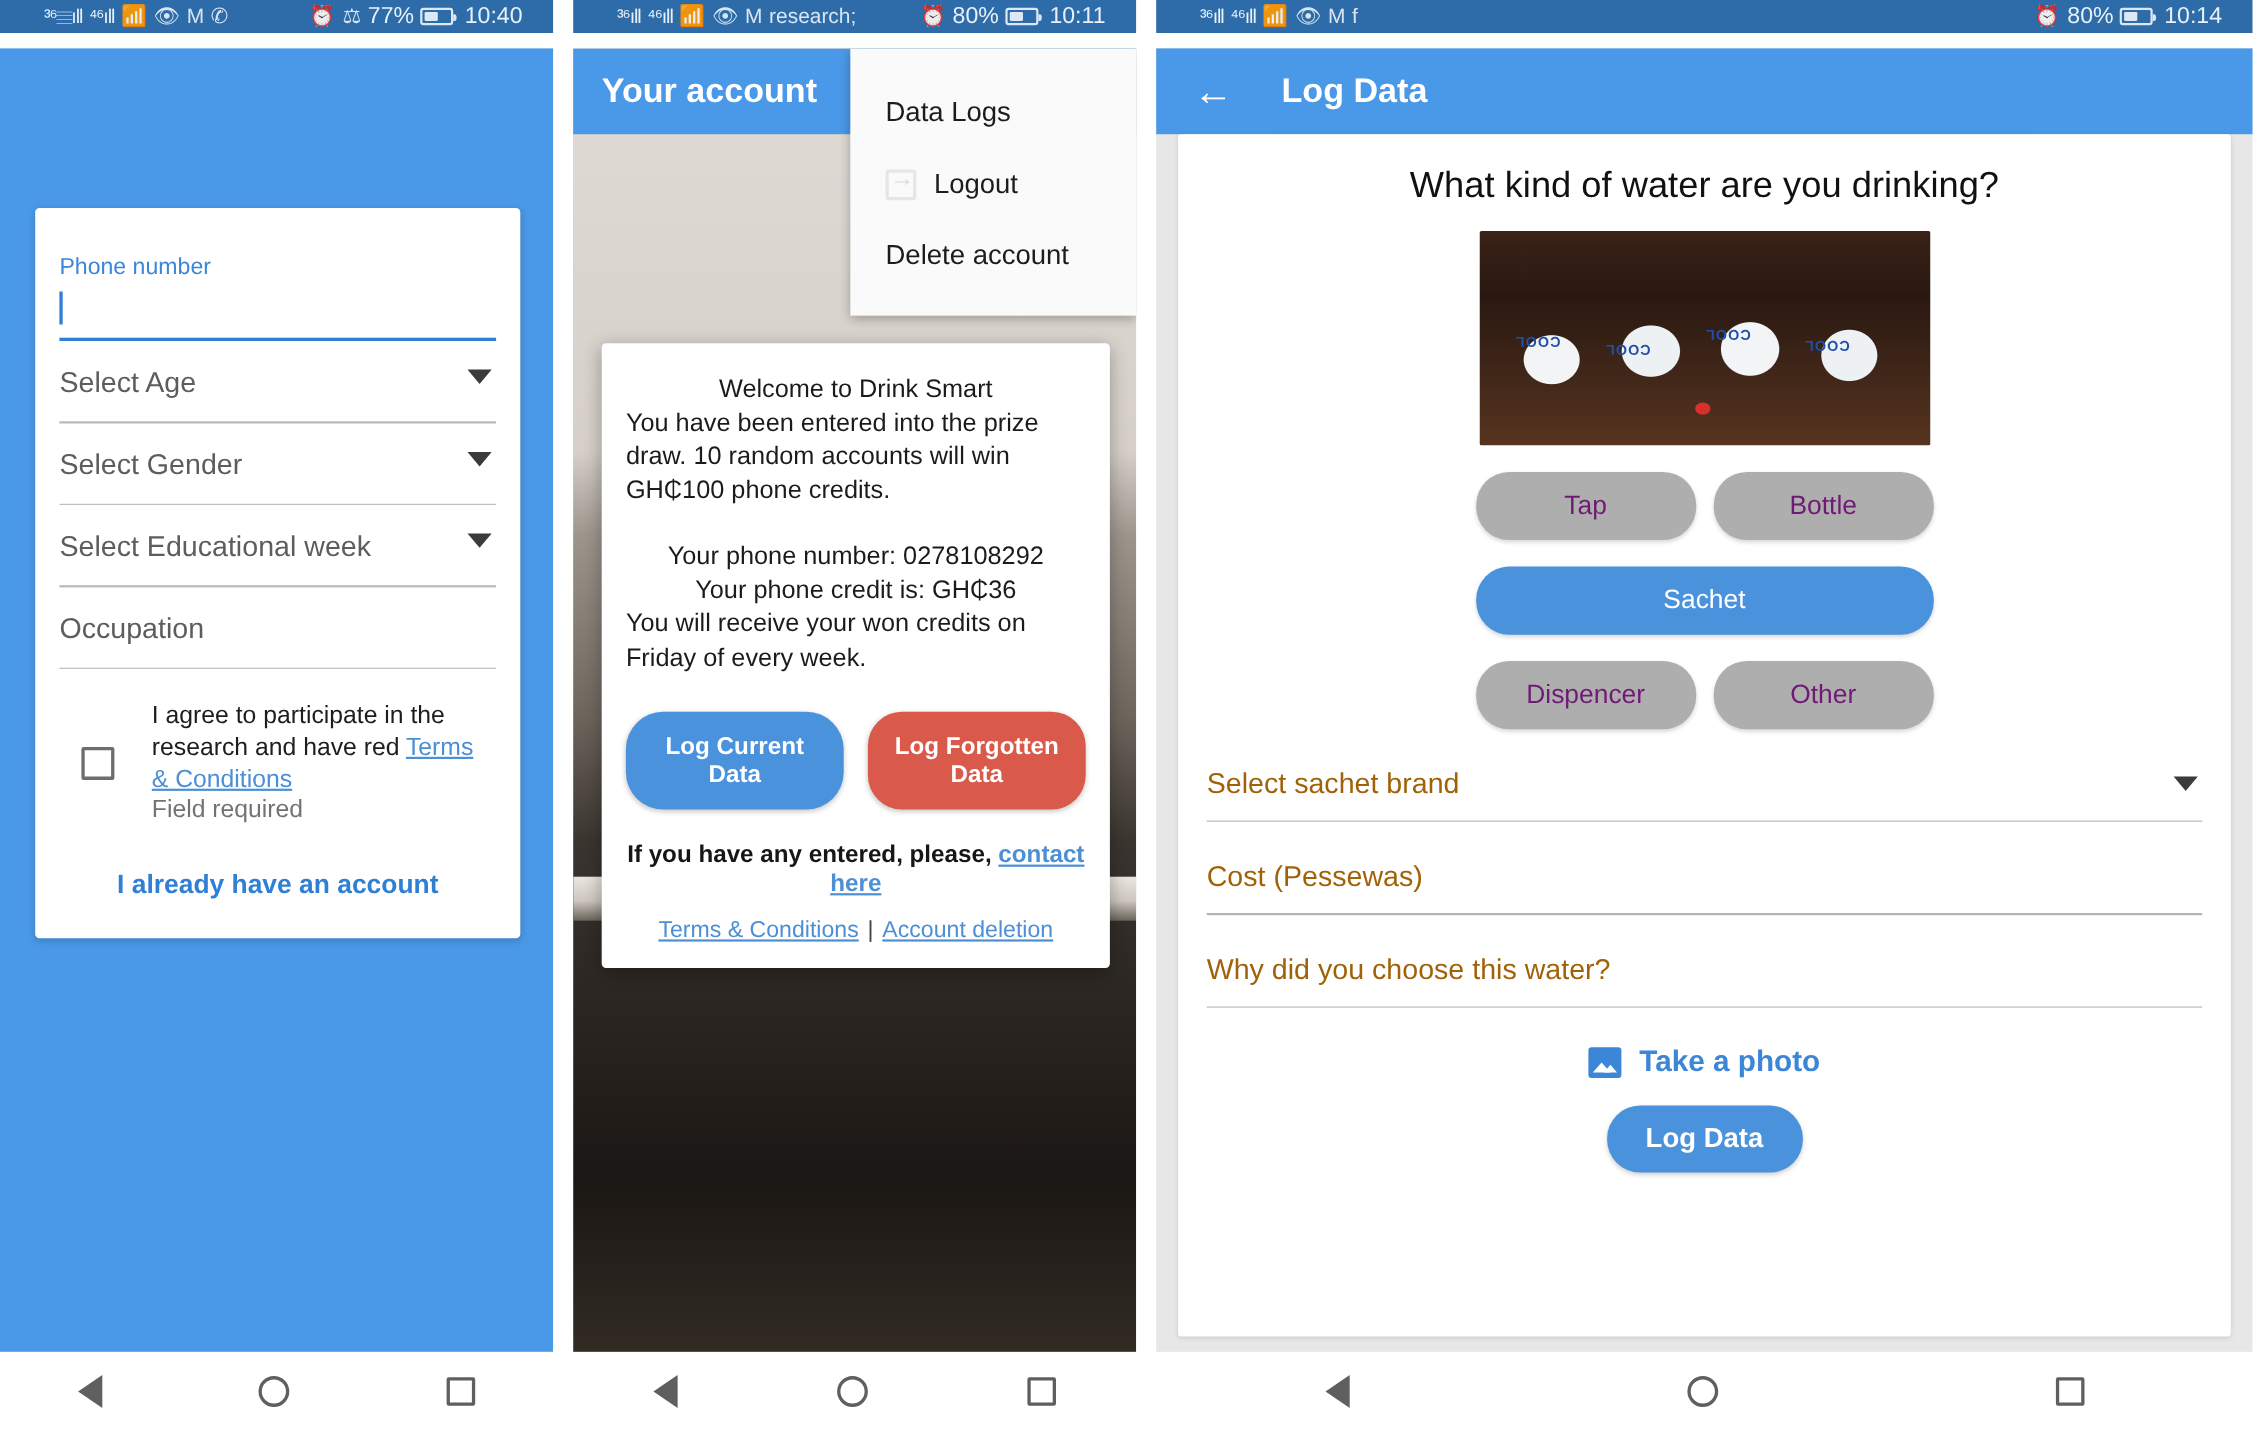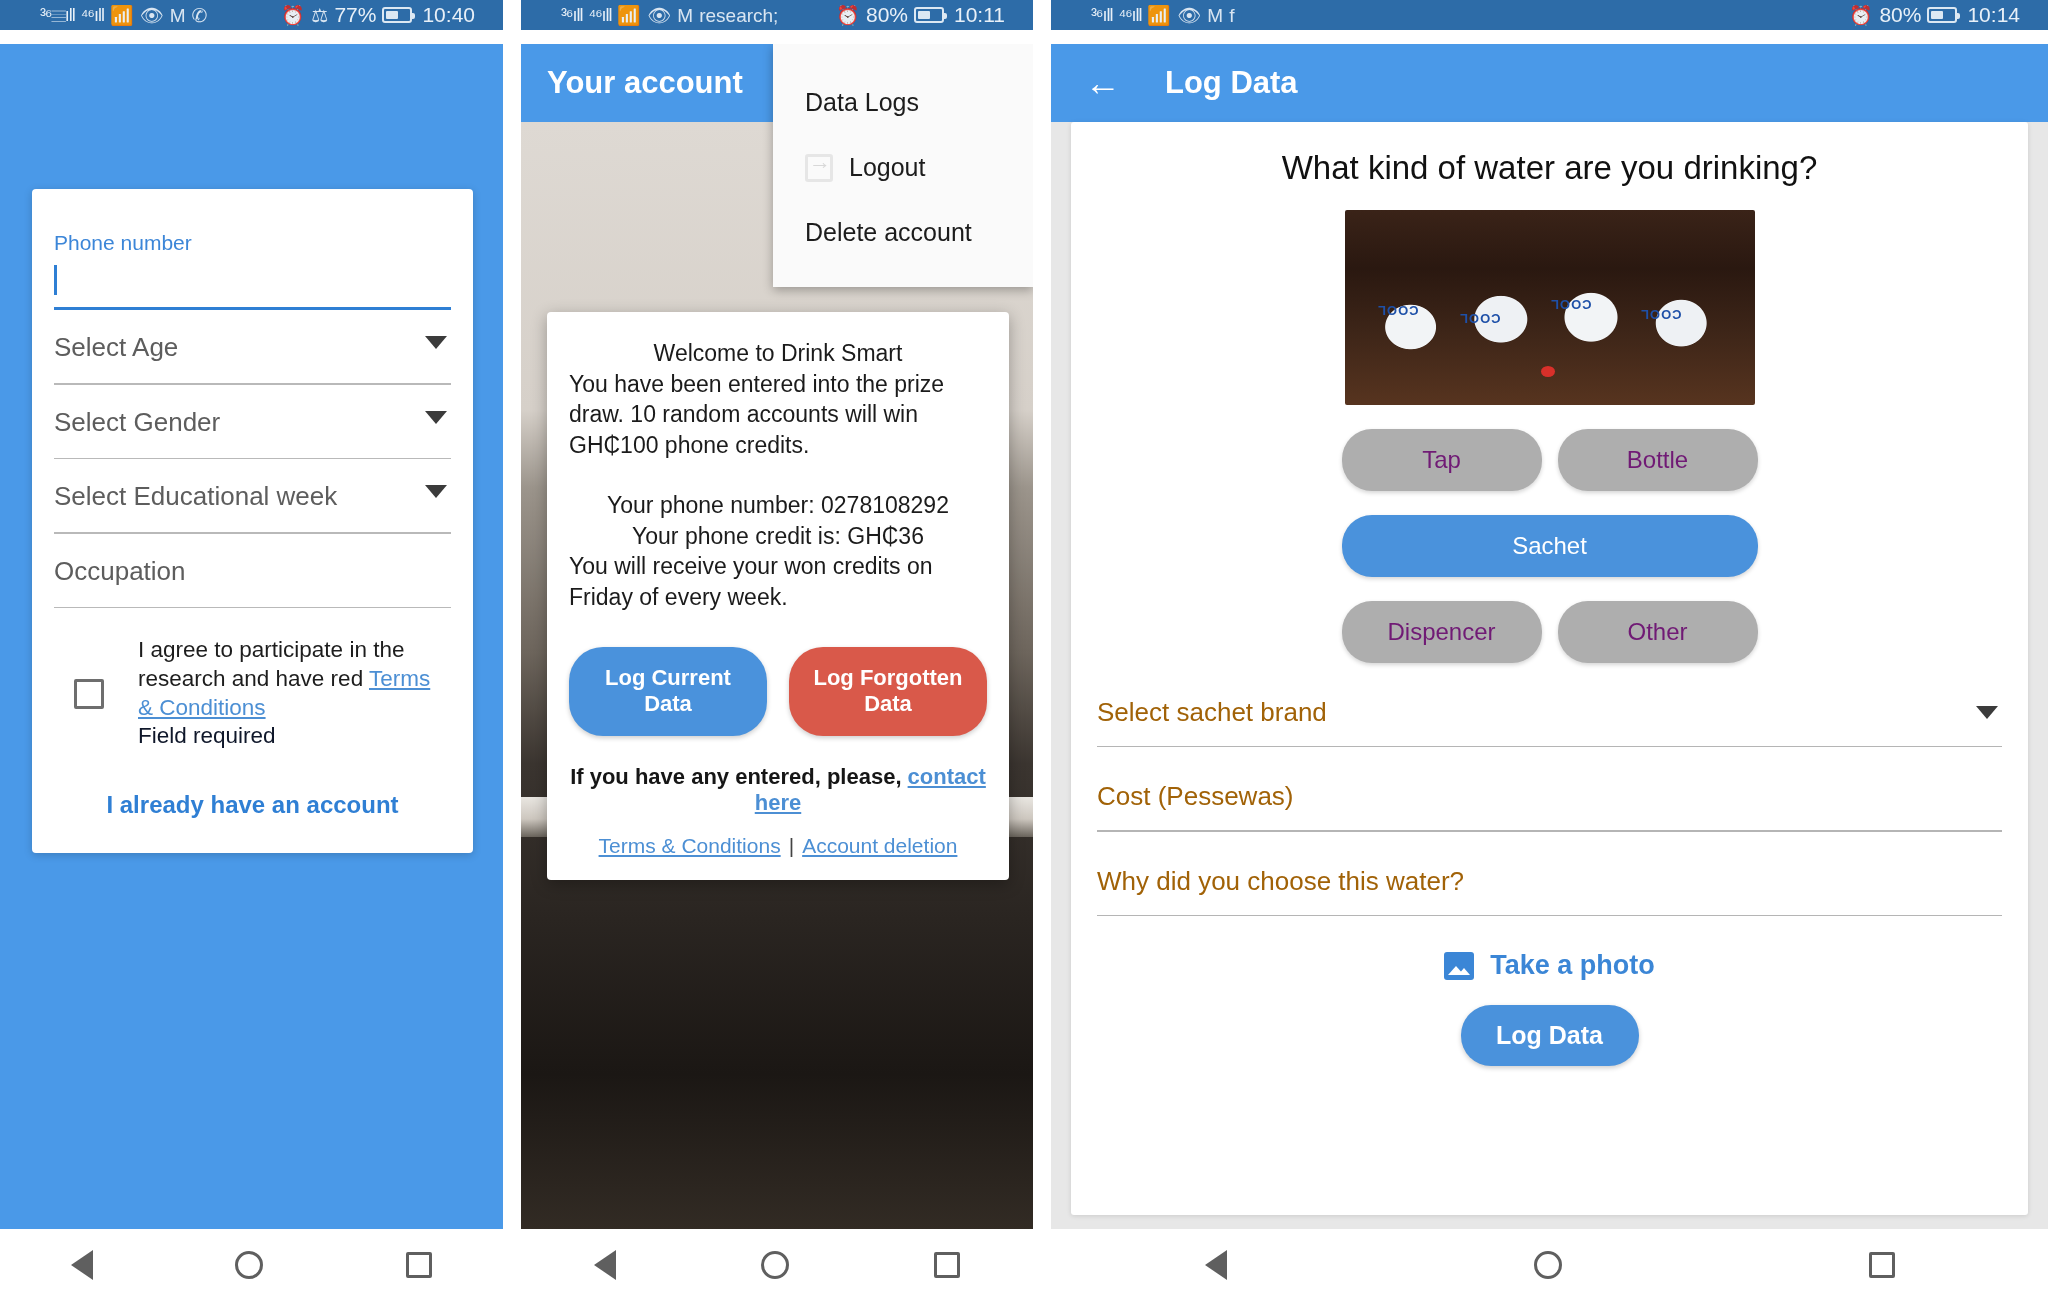--- a/index.html
+++ b/index.html
@@ -107,21 +107,21 @@
     border-top: 13px solid #3b3b3b;
     margin-right: 4px;
   }
   .agree-row { display: flex; align-items: center; margin-top: 28px; }
   .chk {
     width: 30px; height: 30px; border: 3px solid #6e6e6e; border-radius: 2px;
     flex: 0 0 auto; margin-left: 20px; margin-right: 34px;
   }
   .agree-text { font-size: 22.5px; color: #1d1d1d; line-height: 1.28; }
   .lnk { color: #4c8fd4; text-decoration: underline; }
-  .err { color: #0f172a; display: block; }
+  .err { color: #737373; display: block; }
   .have-account {
     text-align: center; color: #2f7fd4; font-weight: bold;
     font-size: 24px; margin-top: 40px;
   }
 
   
   #phone2 .body2 {
     position: absolute; top: 44px; left: 0; right: 0; bottom: 72px;
     overflow: hidden;
     background: #cfcac4;
@@ -188,21 +188,21 @@
   .dlg-center { text-align: center; }
   .dlg-gap { height: 30px; }
   .dlg-btns { display: flex; gap: 22px; justify-content: center; margin: 34px 0 6px 0; }
   .pill {
     border-radius: 34px; color: #ffffff; font-weight: bold;
     font-size: 22px; text-align: center; line-height: 1.22;
     padding: 18px 10px; width: 212px;
     box-shadow: 0 2px 5px rgba(0,0,0,.2);
   }
   .pill-blue { background: #4a92dc; }
-  .pill-red { background: #d9594a; }
+  .pill-red { background: #d9594a; border-radius: 31px; }
   .dlg-query {
     text-align: center; font-size: 22px; font-weight: bold;
     color: #161616; margin-top: 28px;
   }
   .dlg-links {
     text-align: center; font-size: 21px; margin-top: 18px; color: #444;
   }
   .dlg-links .lnk { margin: 0 8px; }
 
   

